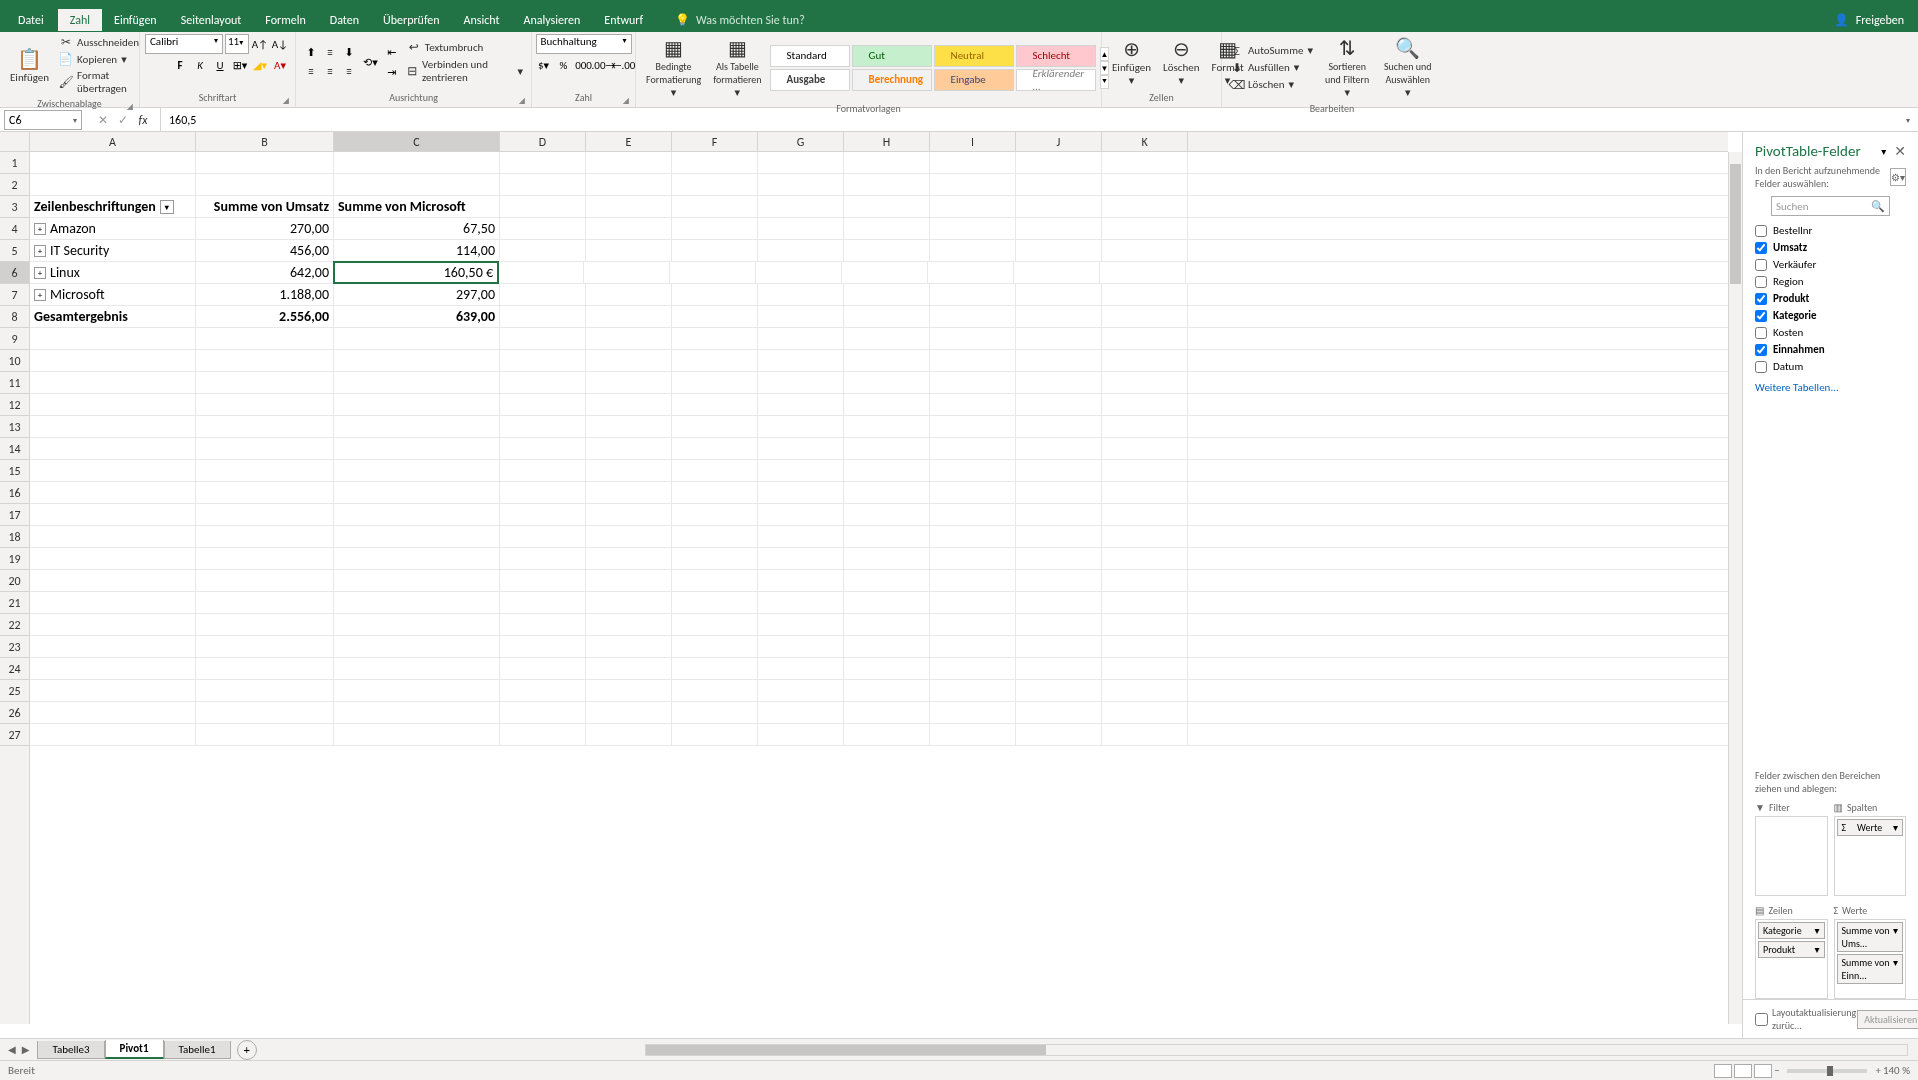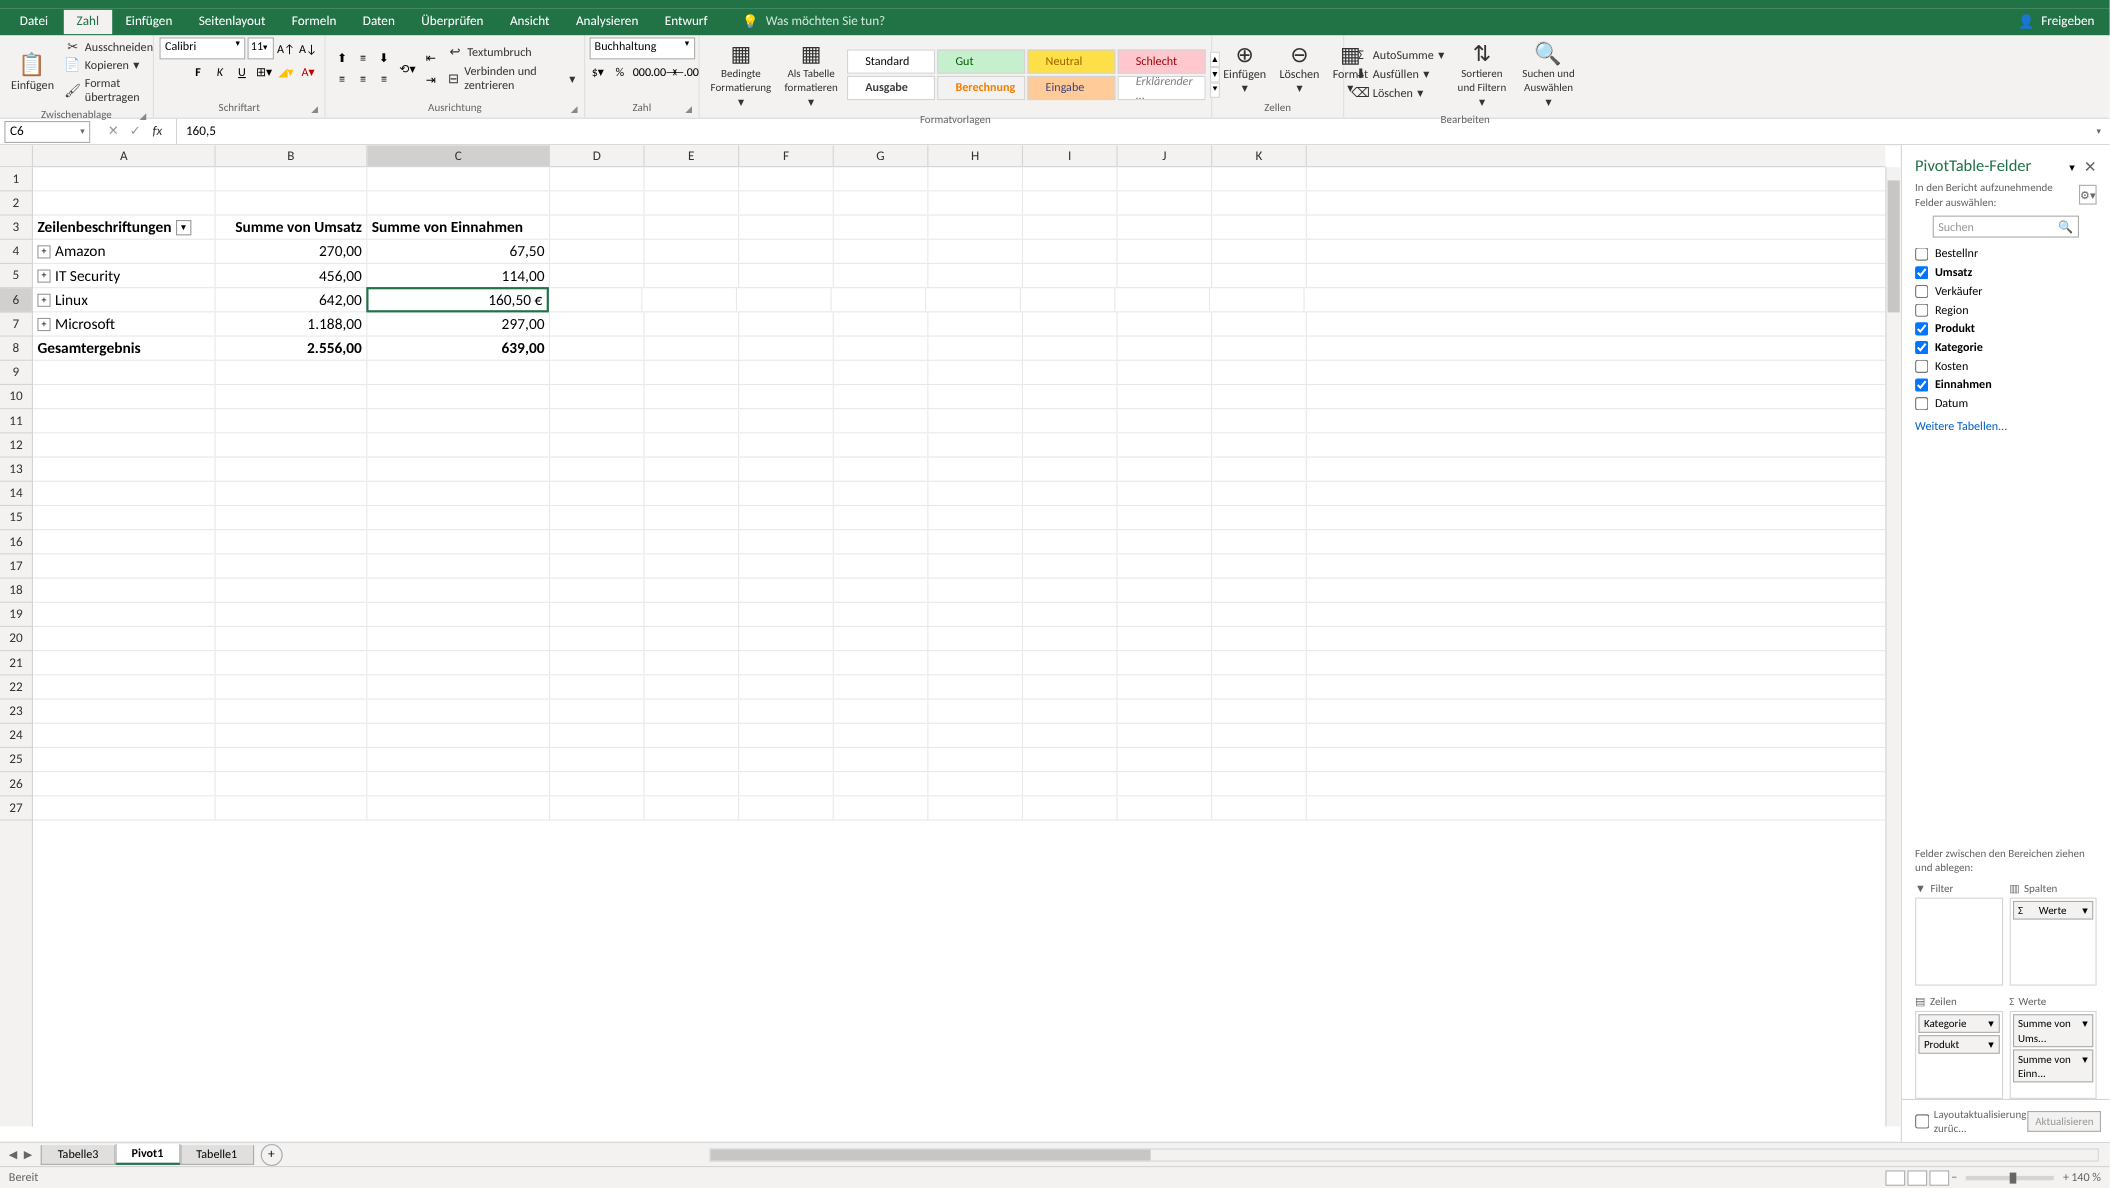--- a/index.html
+++ b/index.html
@@ -63,21 +63,21 @@
 .name-box { width: 78px; height: 20px; border: 1px solid #ababab; margin: 0 4px; font-size: 12px; padding: 0 4px; display: flex; align-items: center; justify-content: space-between; }
 .name-box .dd { font-size: 8px; color: #666; }
 .fx-buttons { display: flex; gap: 2px; padding: 0 8px; border-right: 1px solid #d4d4d4; height: 100%; align-items: center; }
 .fx-btn { width: 18px; height: 18px; display: flex; align-items: center; justify-content: center; font-size: 12px; color: #999; }
 .formula-input { flex: 1; font-size: 12px; padding: 0 8px; }
 .formula-expand { width: 20px; font-size: 8px; color: #666; text-align: center; }
 
 
 .main { display: flex; height: calc(100% - 8px - 24px - 76px - 24px - 22px - 20px); }
 .sheet-area { flex: 1; position: relative; overflow: hidden; }
-.pivot-pane { width: 190px; border-left: 1px solid #d4d4d4; background: #fff; display: flex; flex-direction: column; }
+.pivot-pane { width: 176px; border-left: 1px solid #d4d4d4; background: #fff; display: flex; flex-direction: column; }
 
 
 .grid-corner { position: absolute; top: 0; left: 0; width: 30px; height: 20px; background: #f3f2f1; border-right: 1px solid #d4d4d4; border-bottom: 1px solid #d4d4d4; }
 .col-headers { position: absolute; top: 0; left: 30px; right: 14px; height: 20px; display: flex; background: #f3f2f1; border-bottom: 1px solid #d4d4d4; }
 .col-h { border-right: 1px solid #d4d4d4; font-size: 12px; display: flex; align-items: center; justify-content: center; color: #333; }
 .col-h.sel { background: #d2d0ce; }
 .row-headers { position: absolute; top: 20px; left: 0; width: 30px; bottom: 14px; background: #f3f2f1; border-right: 1px solid #d4d4d4; }
 .row-h { height: 22px; border-bottom: 1px solid #d4d4d4; font-size: 12px; display: flex; align-items: center; justify-content: center; color: #333; }
 .row-h.sel { background: #d2d0ce; }
 .cells { position: absolute; top: 20px; left: 30px; right: 14px; bottom: 14px; }
@@ -373,21 +373,21 @@
           <div class="cell col-I"></div>
           <div class="cell col-J"></div>
           <div class="cell col-K"></div>
         </div>
       <div class="cell-row">
         <div class="cell col-A bold">
             <span>Zeilenbeschriftungen</span>
             <span class="filter-btn">▾</span>
           </div>
         <div class="cell col-B bold right">Summe von Umsatz</div>
-        <div class="cell col-C bold">Summe von Einnahmen</div>
+        <div class="cell col-C bold">Summe von Microsoft</div>
         <div class="cell col-D"></div>
           <div class="cell col-E"></div>
           <div class="cell col-F"></div>
           <div class="cell col-G"></div>
           <div class="cell col-H"></div>
           <div class="cell col-I"></div>
           <div class="cell col-J"></div>
           <div class="cell col-K"></div>
       </div>
       <div class="cell-row">

